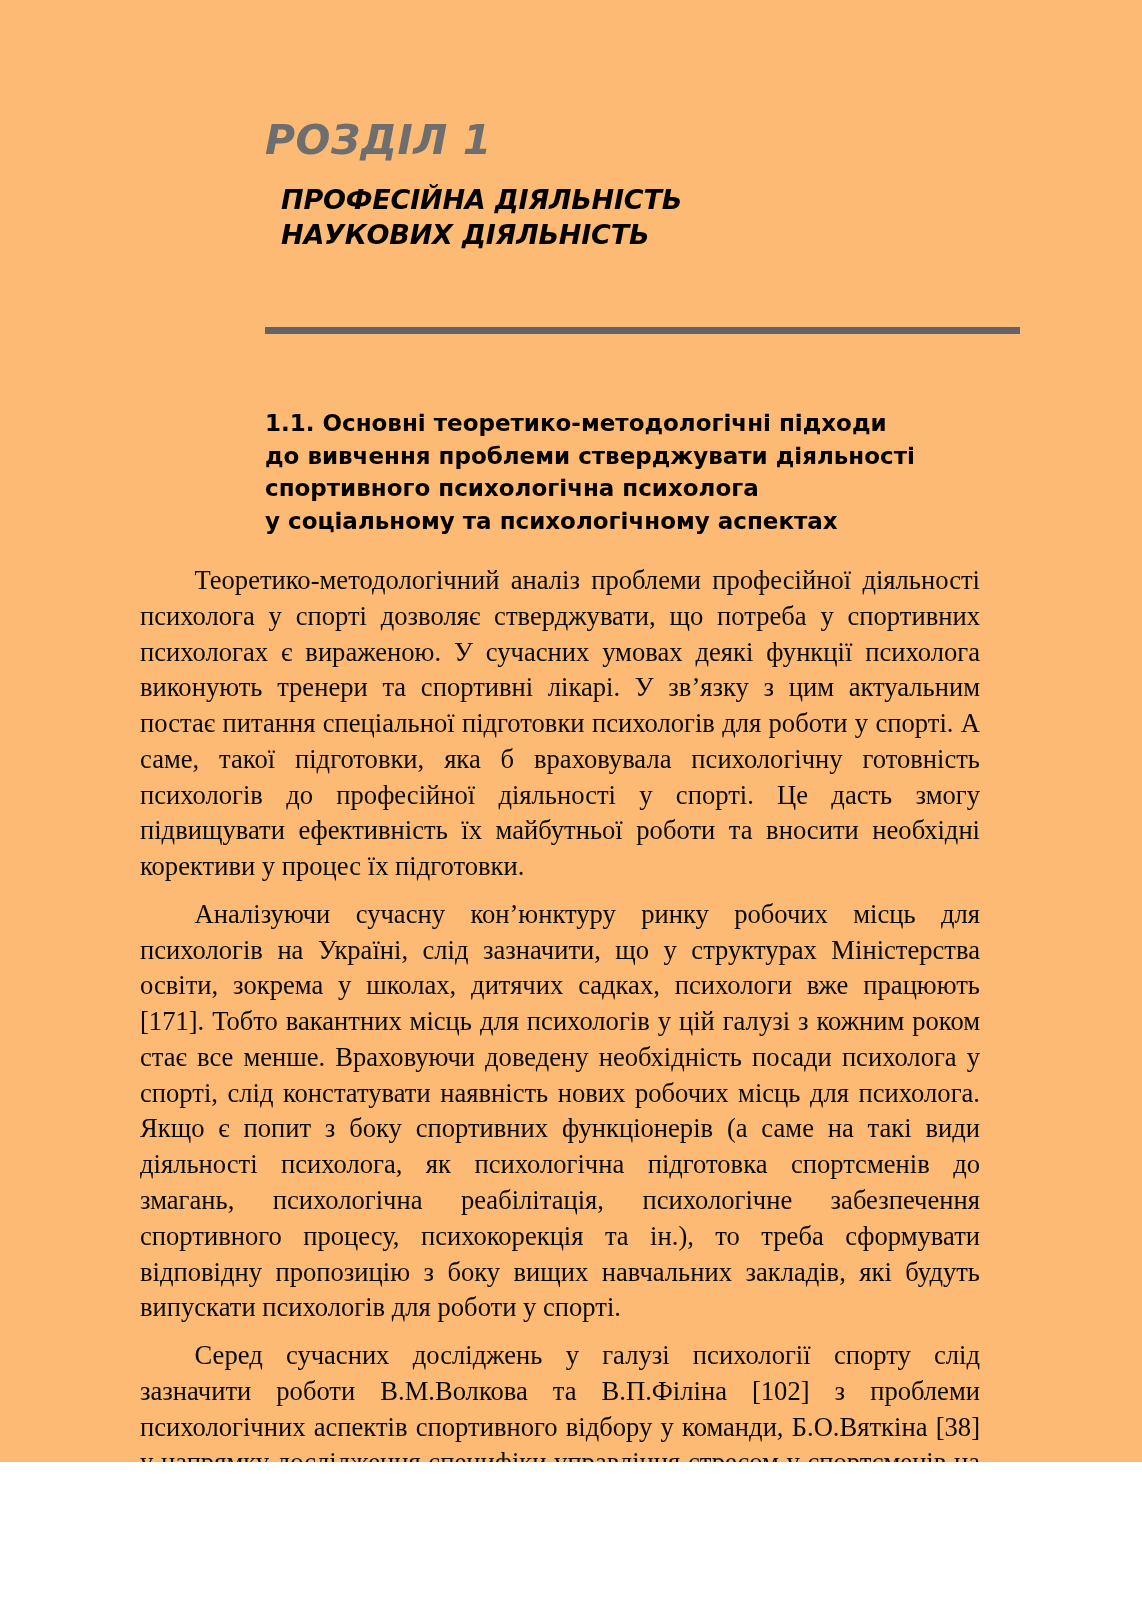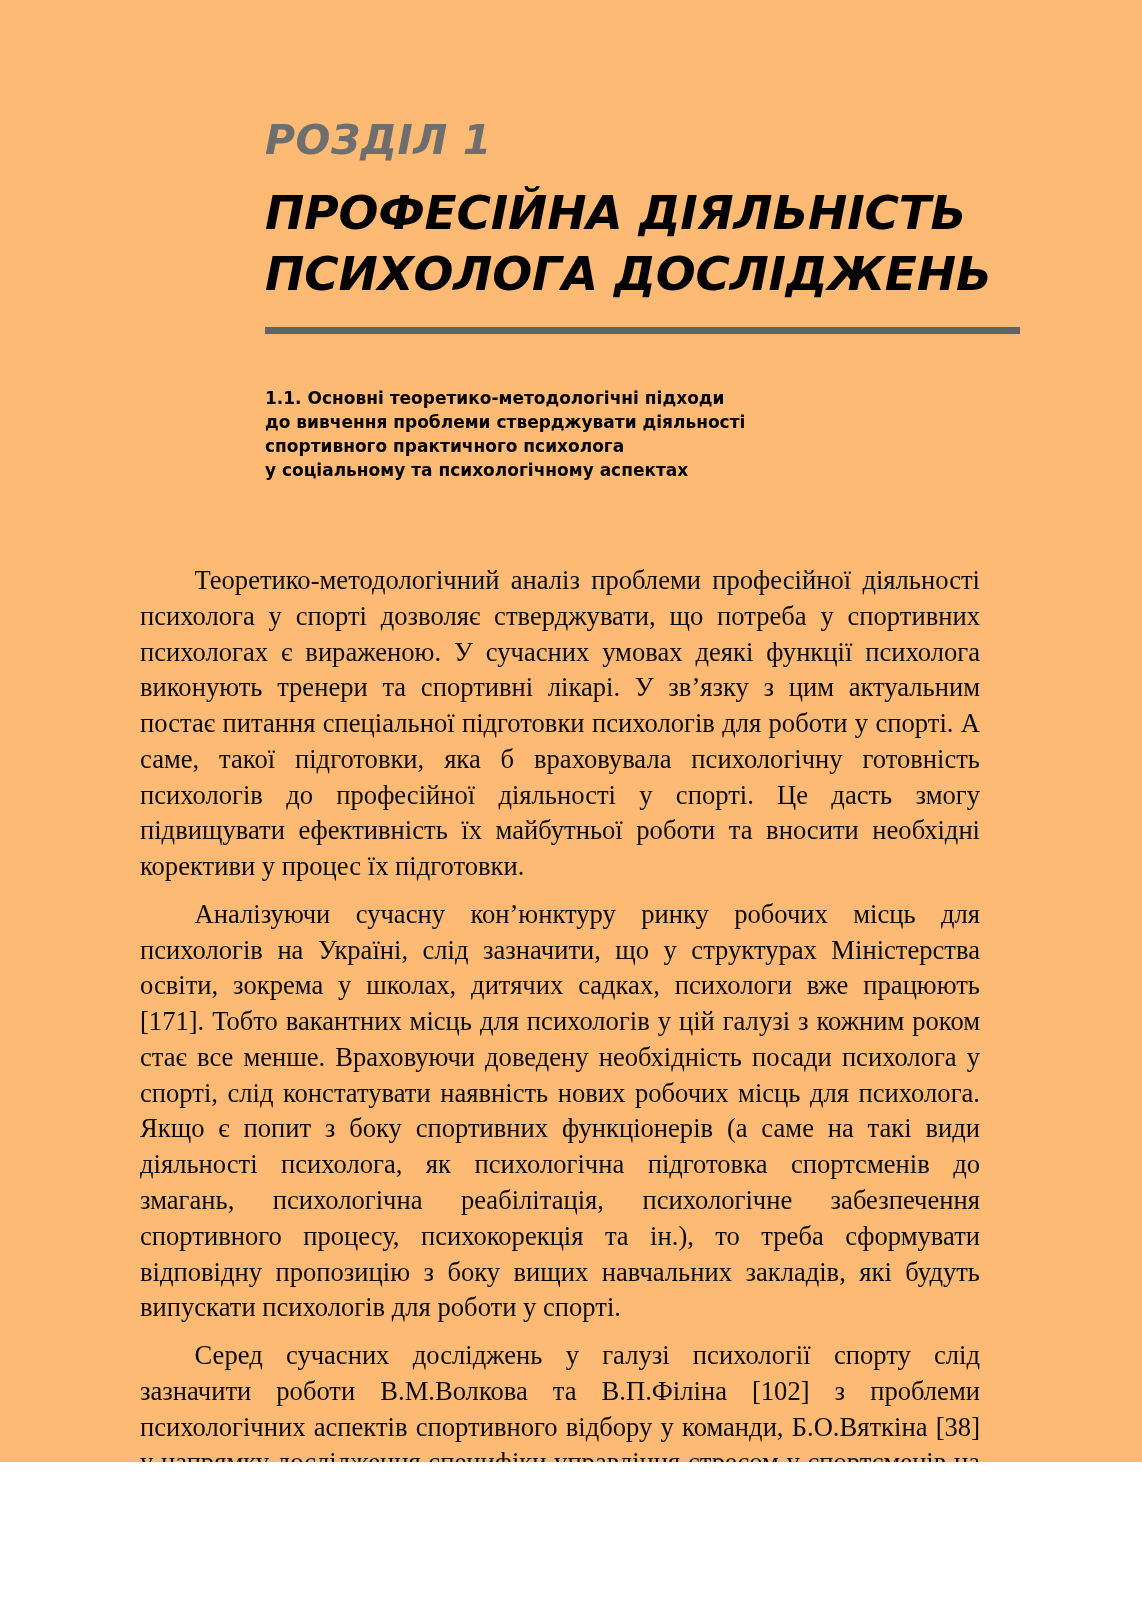--- a/index.html
+++ b/index.html
@@ -36,47 +36,47 @@
     letter-spacing: 0.5px;
     color: #6e6e6e;
     margin: 0 0 18px 0;
     white-space: pre;
   }
 
   .chapter-title {
     font-family: "DejaVu Sans", "Liberation Sans", sans-serif;
     font-style: italic;
     font-weight: 700;
-    font-size: 47px;
+    font-size: 27px;
     line-height: 1.30;
     letter-spacing: -0.2px;
     color: #000000;
-    margin: 0;
+    margin: 16px;
   }
 
   .chapter-title .tline { display: block; white-space: pre; }
 
   .chapter-rule {
     position: absolute;
     left: 265px;
     top: 327px;
     width: 755px;
     height: 7px;
     background: #62626a;
   }
 
   
   .section-heading {
     position: absolute;
     left: 265px;
-    top: 372px;
+    top: 388px;
     width: 730px;
     font-family: "DejaVu Sans", "Liberation Sans", sans-serif;
     font-weight: 700;
-    font-size: 17px;
+    font-size: 23px;
     line-height: 1.42;
     color: #000000;
   }
 
   .section-heading .sline { display: block; white-space: pre; }
 
   
   .body-text {
     position: absolute;
     left: 128px;
@@ -119,30 +119,30 @@
 </style>
 </head>
 <body>
 
 <div class="page">
 
   <div class="chapter-block">
     <div class="chapter-label">РОЗДІЛ 1</div>
     <h1 class="chapter-title">
       <span class="tline">ПРОФЕСІЙНА ДІЯЛЬНІСТЬ</span>
-      <span class="tline">ПСИХОЛОГА ДОСЛІДЖЕНЬ</span>
+      <span class="tline">НАУКОВИХ ДІЯЛЬНІСТЬ</span>
     </h1>
   </div>
 
   <div class="chapter-rule"></div>
 
   <h2 class="section-heading">
     <span class="sline">1.1. Основні теоретико-методологічні підходи</span>
     <span class="sline">до вивчення проблеми стверджувати діяльності</span>
-    <span class="sline">спортивного практичного психолога</span>
+    <span class="sline">спортивного психологічна психолога</span>
     <span class="sline">у соціальному та психологічному аспектах</span>
   </h2>
 
   <div class="body-text">
     <p>Теоретико-методологічний аналіз проблеми професійної діяльності психолога у спорті дозволяє стверджувати, що потреба у спортивних психологах є вираженою. У сучасних умовах деякі функції психолога виконують тренери та спортивні лікарі. У зв’язку з цим актуальним постає питання спеціальної підготовки психологів для роботи у спорті. А саме, такої підготовки, яка б враховувала психологічну готовність психологів до професійної діяльності у спорті. Це дасть змогу підвищувати ефективність їх майбутньої роботи та вносити необхідні корективи у процес їх підготовки.</p>
     <p>Аналізуючи сучасну кон’юнктуру ринку робочих місць для психологів на Україні, слід зазначити, що у структурах Міністерства освіти, зокрема у школах, дитячих садках, психологи вже працюють [171]. Тобто вакантних місць для психологів у цій галузі з кожним роком стає все менше. Враховуючи доведену необхідність посади психолога у спорті, слід констатувати наявність нових робочих місць для психолога. Якщо є попит з боку спортивних функціонерів (а саме на такі види діяльності психолога, як психологічна підготовка спортсменів до змагань, психологічна реабілітація, психологічне забезпечення спортивного процесу, психокорекція та ін.), то треба сформувати відповідну пропозицію з боку вищих навчальних закладів, які будуть випускати психологів для роботи у спорті.</p>
     <p>Серед сучасних досліджень у галузі психології спорту слід зазначити роботи В.М.Волкова та В.П.Філіна [102] з проблеми психологічних аспектів спортивного відбору у команди, Б.О.Вяткіна [38] у напрямку дослідження специфіки управління стресом у спортсменів на спортивних змаганнях, Ф.Ю.Генова [51] щодо</p>
   </div>
 
   <div class="footer-rule"></div>

